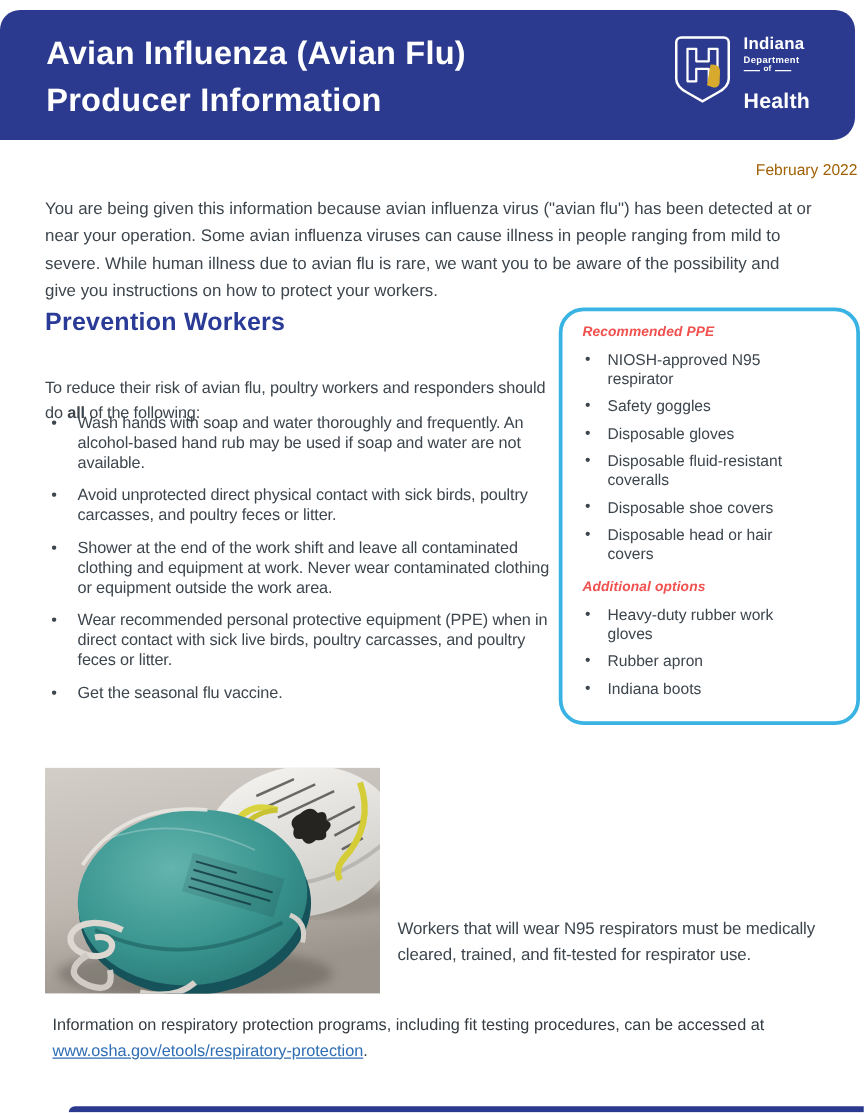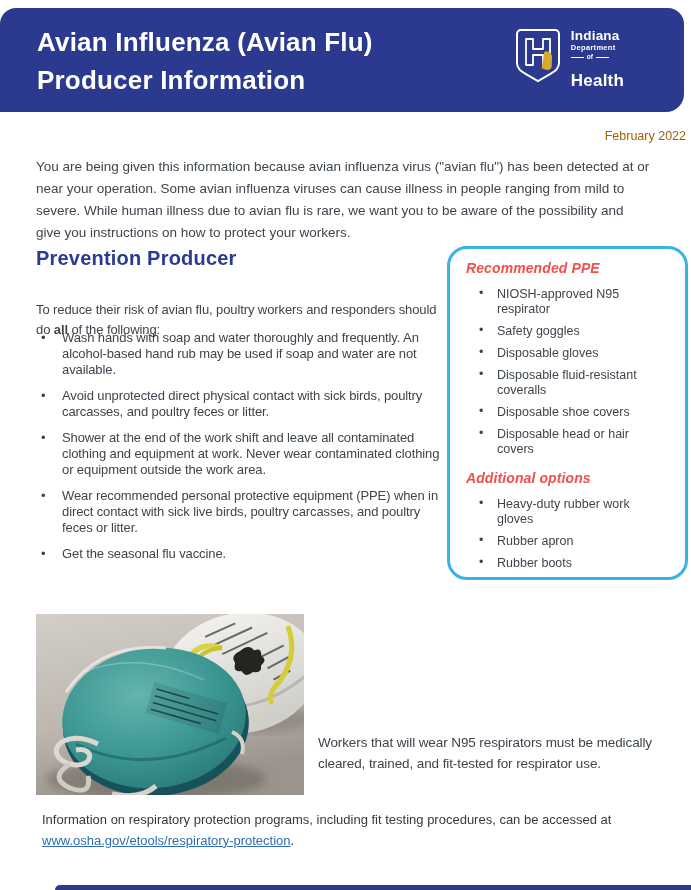--- a/index.html
+++ b/index.html
@@ -3,21 +3,21 @@
 <meta charset="utf-8">
 <style>
   html,body{margin:0;padding:0;background:#fff;}
   .page{position:relative;width:691px;height:890px;background:#ffffff;overflow:hidden;
         font-family:"Liberation Sans",sans-serif;color:#3d454d;padding-left:44px;}
 
   
   .header{position:absolute;left:0;top:8px;width:684px;height:104px;background:#2b3a8e;
           border-radius:16px 16px 18px 0;box-sizing:border-box;padding:15px 0 0 37px;}
   .header .title{color:#ffffff;font-size:26px;font-weight:700;line-height:38px;letter-spacing:.2px;}
-  .logo{position:absolute;top:20px;right:60px;display:flex;align-items:center;gap:9px;}
+  .logo{position:absolute;top:20px;right:36px;display:flex;gap:9px;}
   .logo-text{color:#fff;line-height:1;}
   .logo-text .l1{font-size:13.5px;font-weight:700;letter-spacing:.2px;}
   .logo-text .l2{font-size:7.5px;font-weight:600;margin-top:2px;letter-spacing:.3px;}
   .logo-of{display:flex;align-items:center;gap:3px;margin-top:2px;}
   .logo-of span{font-size:6.5px;font-weight:600;}
   .logo-of::before,.logo-of::after{content:"";display:block;width:13px;height:1px;background:#fff;}
   .logo-text .l4{font-size:17px;font-weight:700;margin-top:12px;letter-spacing:.2px;}
 
   
   .date{position:absolute;top:129px;right:49px;font-size:12.5px;color:#a16207;}
@@ -27,23 +27,23 @@
   .prev-heading{position:absolute;left:36px;top:247px;font-size:20px;font-weight:800;color:#2a3a97;letter-spacing:.2px;}
   .prev-lead{position:absolute;left:36px;top:288px;width:412px;font-size:13px;line-height:1.55;letter-spacing:-.1px;margin-top:12px;}
   .prev-bullets{position:absolute;left:36px;top:330px;width:404px;margin:0;padding:0;list-style:none;
                 font-size:13px;letter-spacing:-.1px;}
   .prev-bullets li{position:relative;padding-left:26px;margin-bottom:10px;line-height:16px;}
   .prev-bullets li::before{content:"•";position:absolute;left:5px;top:0;color:#3d454d;}
 
   
   .ppe-box{position:absolute;left:447px;top:246px;width:241px;height:334px;box-sizing:border-box;
            border:3px solid #38b3e4;border-radius:20px;padding:9px 12px 0 14px;background:#fff;}
-  .ppe-heading{font-size:14px;font-weight:700;font-style:italic;color:#f0504e;margin:2px 0 9px 2px;letter-spacing:.1px;}
+  .ppe-heading{font-size:11px;font-weight:700;font-style:italic;color:#f0504e;margin:2px 0 9px 2px;letter-spacing:.1px;}
   .ppe-heading.additional{margin-top:13px;}
-  .ppe-list{margin:11px;padding:0;list-style:none;font-size:12.5px;}
+  .ppe-list{margin:0;padding:0;list-style:none;font-size:12.5px;}
   .ppe-list li{position:relative;padding-left:22px;margin-bottom:7px;line-height:15px;max-width:172px;}
   .ppe-list li::before{content:"•";position:absolute;left:4px;top:-1px;color:#3d454d;}
 
   
   .photo{position:absolute;left:36px;top:614px;width:268px;height:181px;overflow:hidden;}
 
   
   .n95-heading{position:absolute;left:318px;top:608px;font-size:19px;font-weight:800;color:#2a3a97;}
   .n95-p1{position:absolute;left:318px;top:644px;width:360px;font-size:13.5px;line-height:1.55;letter-spacing:-.1px;}
   .n95-p2{position:absolute;left:318px;top:733px;width:360px;font-size:13.5px;line-height:1.55;letter-spacing:-.1px;}
@@ -79,21 +79,21 @@
           </div>
         <div class="l4">Health</div>
       </span>
     </div>
   </div>
 
   <div class="date">February 2022</div>
 
   <div class="intro">You are being given this information because avian influenza virus ("avian flu") has been detected at or near your operation. Some avian influenza viruses can cause illness in people ranging from mild to severe. While human illness due to avian flu is rare, we want you to be aware of the possibility and give you instructions on how to protect your workers.</div>
 
-  <div class="prev-heading">Prevention Producer</div>
+  <div class="prev-heading">Prevention Workers</div>
   <div class="prev-lead"><span>To reduce their risk of avian flu, poultry workers and responders should do </span><b>all</b><span> of the following:</span></div>
 
   <ul class="prev-bullets">
     <li>Wash hands with soap and water thoroughly and frequently. An alcohol-based hand rub may be used if soap and water are not available.</li>
     <li>Avoid unprotected direct physical contact with sick birds, poultry carcasses, and poultry feces or litter.</li>
     <li>Shower at the end of the work shift and leave all contaminated clothing and equipment at work. Never wear contaminated clothing or equipment outside the work area.</li>
     <li>Wear recommended personal protective equipment (PPE) when in direct contact with sick live birds, poultry carcasses, and poultry feces or litter.</li>
     <li>Get the seasonal flu vaccine.</li>
   </ul>
 
@@ -104,21 +104,21 @@
       <li>Safety goggles</li>
       <li>Disposable gloves</li>
       <li>Disposable fluid-resistant coveralls</li>
       <li>Disposable shoe covers</li>
       <li>Disposable head or hair covers</li>
     </ul>
     <div class="ppe-heading additional">Additional options</div>
     <ul class="ppe-list">
       <li>Heavy-duty rubber work gloves</li>
       <li>Rubber apron</li>
-      <li>Rubber boots</li>
+      <li>Indiana boots</li>
     </ul>
   </div>
 
   <div class="photo">
     <svg width="268" height="181" viewBox="0 0 268 181">
       <defs>
         <linearGradient id="bgGrad" x1="0" y1="0" x2="0.3" y2="1">
           <stop offset="0" stop-color="#d3cec8"></stop>
           <stop offset="0.6" stop-color="#bdb7b0"></stop>
           <stop offset="1" stop-color="#9a948c"></stop>

